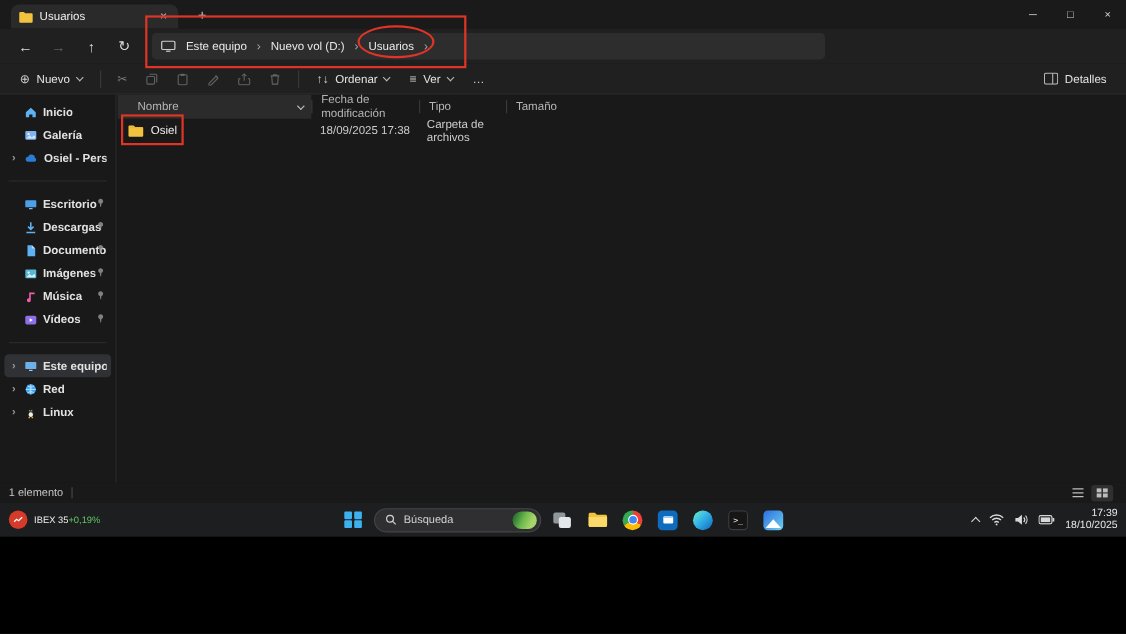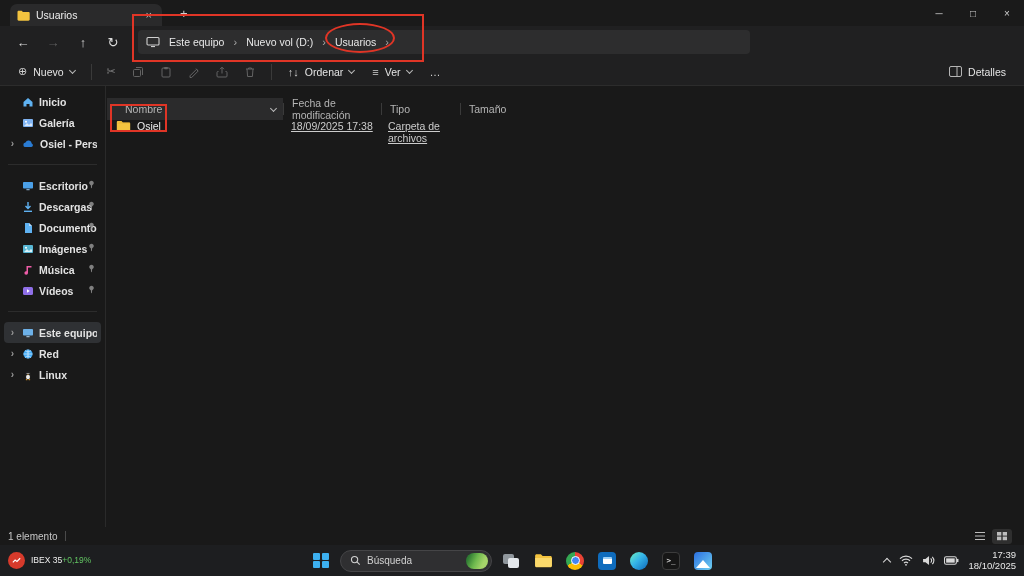--- a/index.html
+++ b/index.html
@@ -6,21 +6,21 @@
     --ann:#e03526;
     --bg:#191919;
     --bar:#202021;
     --pill:#2d2d2e;
     --txt:#e6e6e6;
     --dim:#9a9a9a;
   }
   *{box-sizing:border-box;margin:0;padding:0;font-family:"Liberation Sans","DejaVu Sans",sans-serif;}
   body{background:#000;}
   button{background:none;border:none;color:inherit;font:inherit;cursor:default;}
-  .screen{position:relative;width:1024px;height:576px;background:var(--bg);color:var(--txt);font-size:11px;overflow:hidden;}
+  .screen{position:relative;width:1024px;height:488px;background:var(--bg);color:var(--txt);font-size:11px;overflow:hidden;}
 
   
   .titlebar{position:absolute;top:0;left:0;right:0;height:26px;background:#1a1a1a;display:flex;align-items:center;}
   .tab{margin-left:10px;margin-top:4px;height:22px;width:152px;background:#2a2a2b;border-radius:7px 7px 0 0;display:flex;align-items:center;gap:6px;padding:0 7px;}
   .tab .ttl{flex:1;font-size:10.5px;color:#eee;white-space:nowrap;overflow:hidden;}
   .tab .x{color:#bbb;font-size:11px;padding:0 3px;}
   .newtab{margin-left:14px;color:#cfcfcf;font-size:13px;padding:0 4px;}
   .wincontrols{margin-left:auto;display:flex;height:26px;}
   .wctrl{width:34px;height:26px;display:flex;align-items:center;justify-content:center;color:#cfcfcf;font-size:10px;}
 
@@ -50,30 +50,30 @@
   .srow{height:21px;margin:0 4px;padding:0 4px;border-radius:4px;display:flex;align-items:center;gap:5px;position:relative;font-size:10.5px;color:#e2e2e2;font-weight:bold;}
   .srow.selected{background:#2f3134;}
   .chevslot{width:9px;text-align:center;color:#9a9a9a;font-size:10px;flex:0 0 auto;}
   .slabel{white-space:nowrap;overflow:hidden;}
   .pin{position:absolute;right:5px;top:4px;opacity:.8;}
   .sdivider{height:1px;background:#2c2c2c;margin:10px 8px;}
   .ic{display:inline-flex;flex:0 0 auto;}
 
   
   .main{position:absolute;left:107px;top:86px;right:0;bottom:49px;background:var(--bg);}
-  .cols{display:flex;height:22px;align-items:center;font-size:10.5px;color:#b5b5b5;margin-top:12px;}
+  .cols{display:flex;height:22px;align-items:center;font-size:10.5px;color:#b5b5b5;}
   .col{height:100%;display:flex;align-items:center;}
   .col-name{width:176px;padding-left:18px;}
   .col-date{width:97px;padding-left:8px;}
   .col-type{width:78px;padding-left:8px;}
   .col-size{width:58px;padding-left:8px;}
   .col.hl{background:#2b2b2c;justify-content:space-between;padding-right:7px;}
   .colsep{width:1px;height:12px;background:#3a3a3a;}
   .frow{display:flex;height:22px;align-items:center;font-size:10.5px;color:#cccccc;}
-  .frow .cell{display:flex;align-items:flex-start;height:100%;text-decoration:underline;}
+  .frow .cell{display:flex;align-items:center;height:100%;}
   .frow .col-name{padding-left:9px;gap:6px;color:#ececec;}
 
   
   .statusbar{position:absolute;left:0;right:0;bottom:31px;height:18px;background:var(--bg);display:flex;align-items:center;padding:0 8px;font-size:10px;color:#c6c6c6;}
   .stat-sep{width:1px;height:10px;background:#4a4a4a;margin-left:8px;}
   .viewtoggles{margin-left:auto;display:flex;gap:2px;margin-right:4px;}
   .vtbtn{width:20px;height:15px;display:flex;align-items:center;justify-content:center;border-radius:3px;}
   .vtbtn.on{background:#2f2f2f;}
 
   

